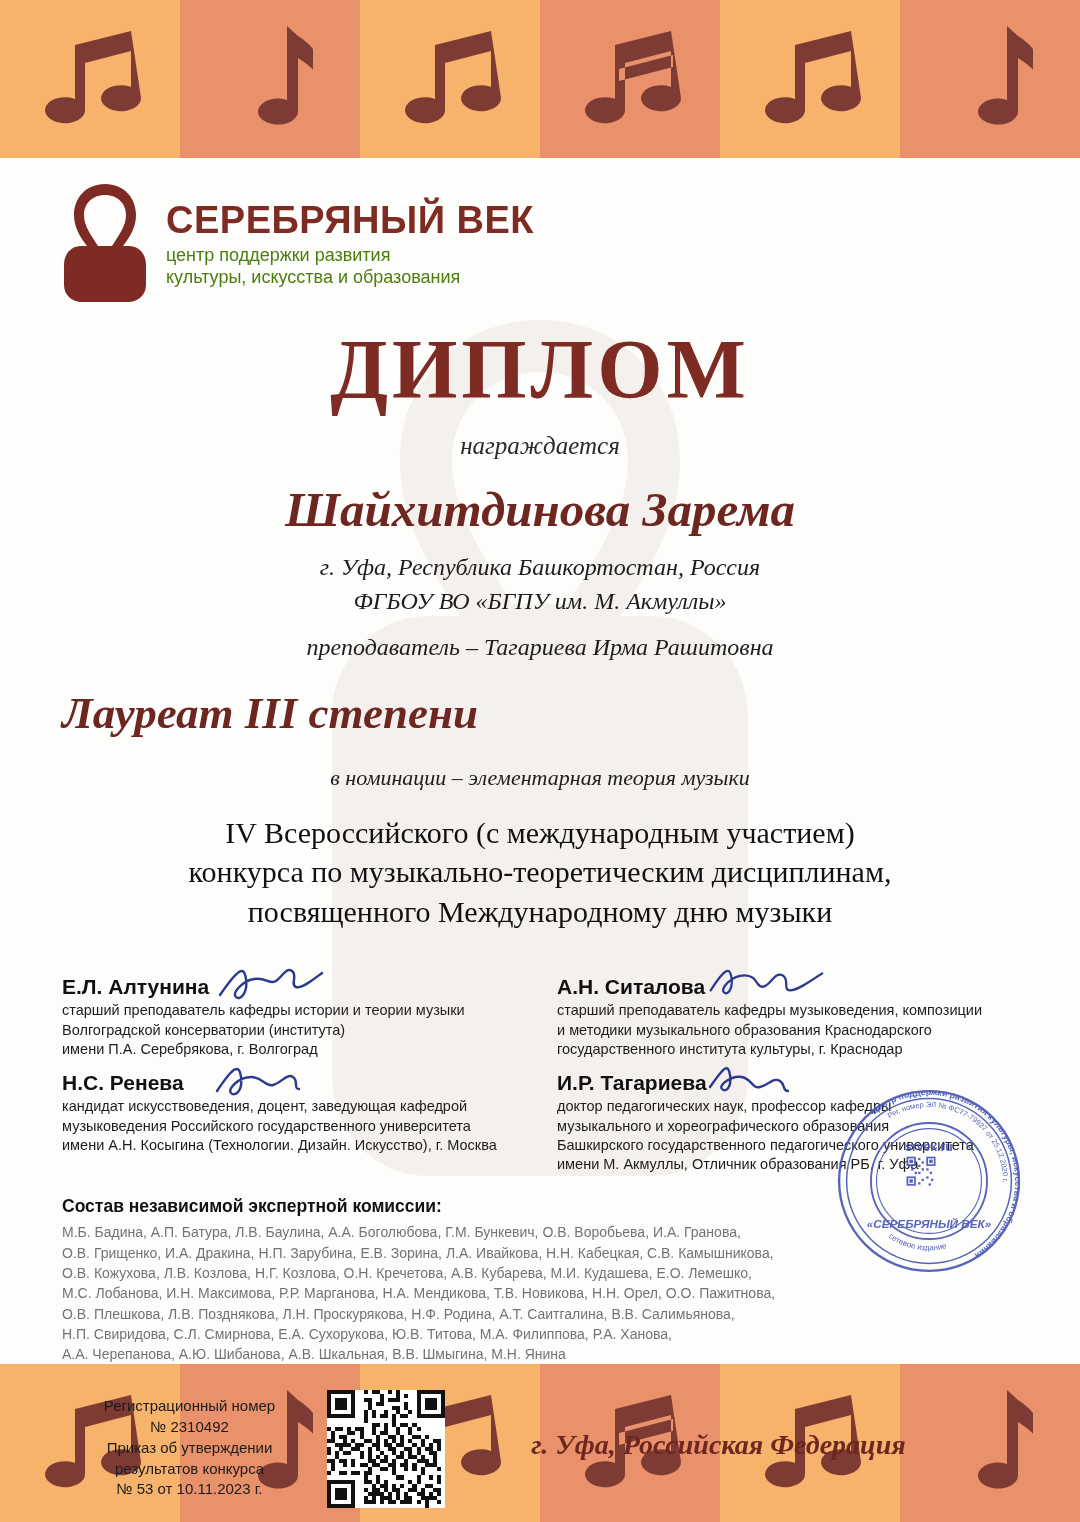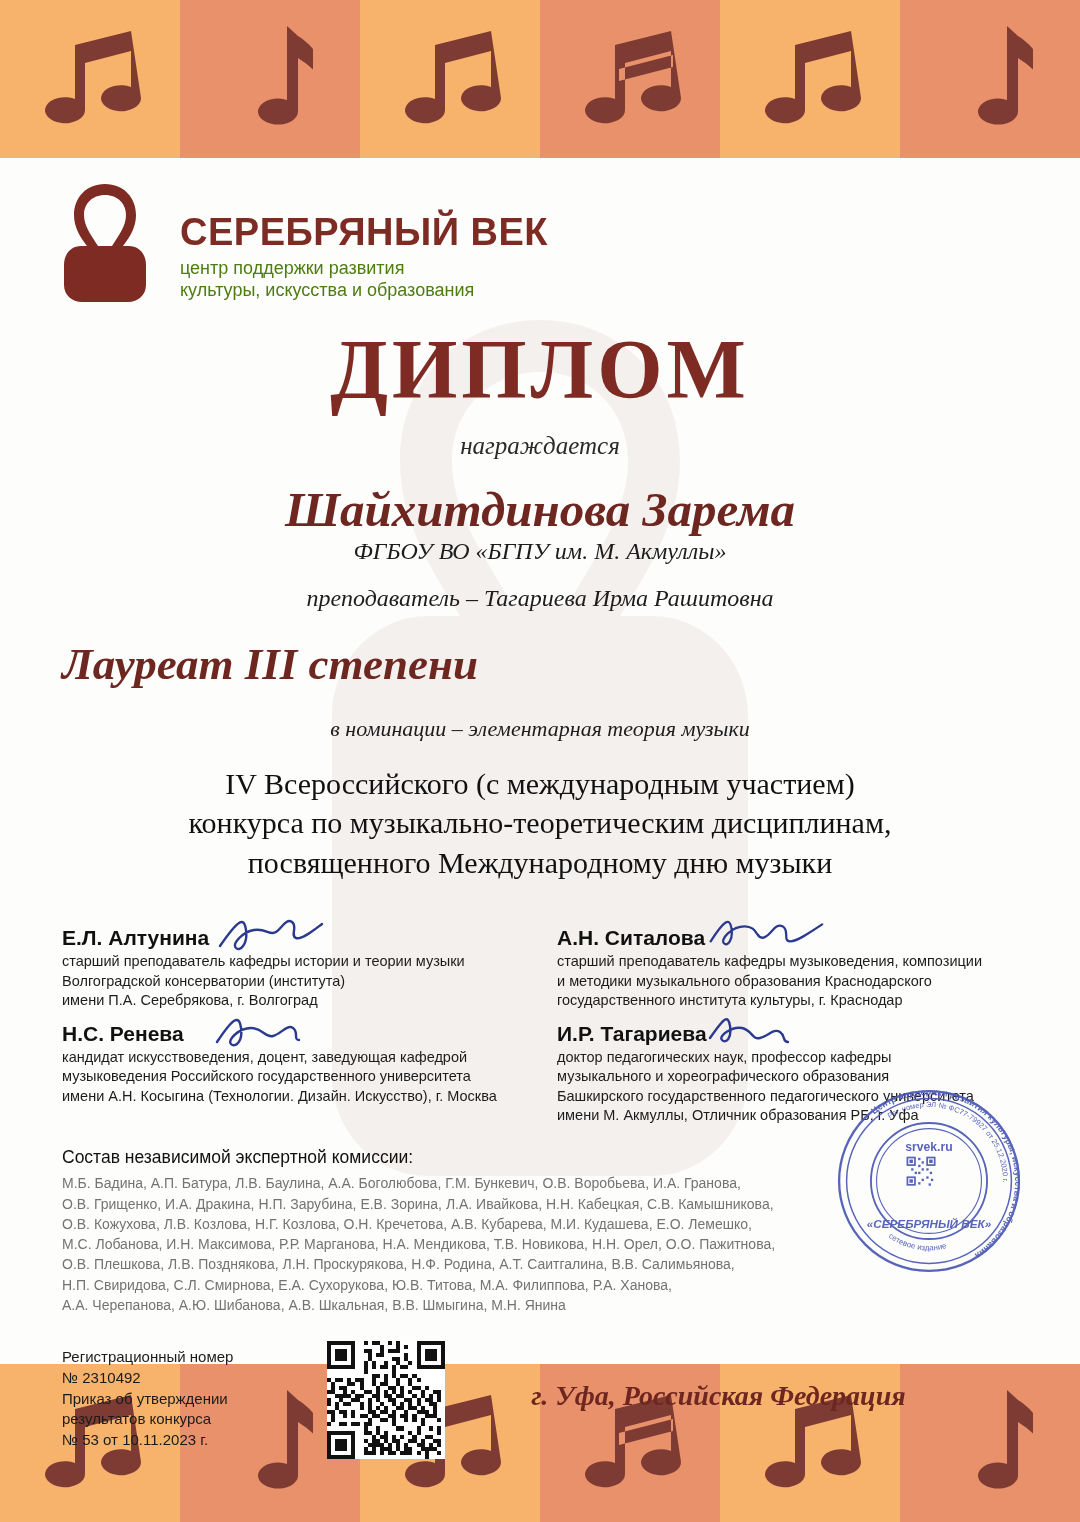--- a/index.html
+++ b/index.html
@@ -61,23 +61,23 @@
   .content {
     position: relative;
     z-index: 3;
     padding: 0 62px;
     box-sizing: border-box;
   }
 
   
   .logo-row {
     display: flex;
-    align-items: flex-end;
+    align-items: center;
     padding-top: 24px;
-    gap: 32px;
+    gap: 18px;
   }
   .logo-mark { width: 86px; flex: 0 0 86px; }
   .logo-text { padding-top: 6px; }
   .logo-title {
     font-family: "Liberation Sans", sans-serif;
     font-weight: bold;
     font-size: 38px;
     letter-spacing: 0.5px;
     color: #7e2b24;
     line-height: 1.05;
@@ -188,39 +188,40 @@
     width: 170px;
     height: 46px;
     pointer-events: none;
   }
 
   
   .commission {
     margin-top: 22px;
   }
   .commission-title {
-    font-weight: normal;
+    font-weight: bold;
     font-size: 17.5px;
     color: #111;
     margin-bottom: 5px;
   }
   .commission-line {
     font-size: 14px;
     color: #737373;
     line-height: 1.45;
   }
 
   
   .footer {
     display: flex;
     align-items: flex-start;
     margin-top: 26px;
   }
   .reg-block {
     width: 255px;
+    text-align: center;
     font-size: 15px;
     color: #1b1b1b;
     line-height: 1.38;
     padding-top: 6px;
   }
   .qr-block {
     margin-left: 10px;
     width: 118px;
   }
   .place-block {
@@ -308,20 +309,21 @@
       <div class="logo-text">
         <div class="logo-title">СЕРЕБРЯНЫЙ ВЕК</div>
         <div class="logo-sub">центр поддержки развития</div>
         <div class="logo-sub" style="margin-top:0">культуры, искусства и образования</div>
       </div>
     </div>
 
     <div class="diploma-title">ДИПЛОМ</div>
     <div class="awarded-label">награждается</div>
     <div class="recipient">Шайхитдинова Зарема</div>
+    <div class="recipient-meta">г. Уфа, Республика Башкортостан, Россия</div>
     <div class="recipient-meta" style="margin-top:0">ФГБОУ ВО «БГПУ им. М. Акмуллы»</div>
     <div class="teacher">преподаватель – Тагариева Ирма Рашитовна</div>
     <div class="award-title">Лауреат III степени</div>
     <div class="nomination">в номинации – элементарная теория музыки</div>
     <div class="event">IV Всероссийского (с международным участием)</div>
     <div class="event" style="margin-top:0">конкурса по музыкально-теоретическим дисциплинам,</div>
     <div class="event" style="margin-top:0">посвященного Международному дню музыки</div>
 
     <div class="sign-grid">
 

